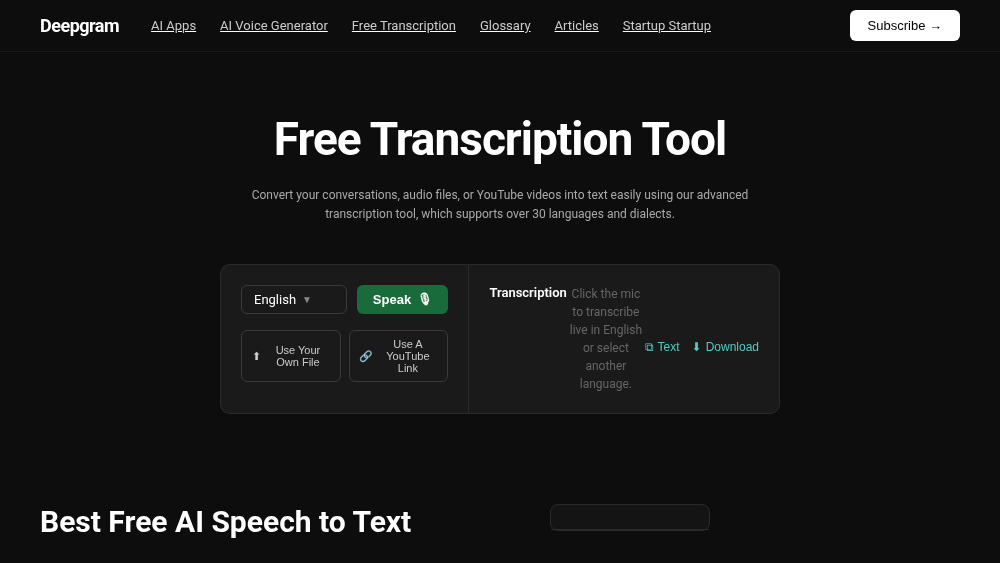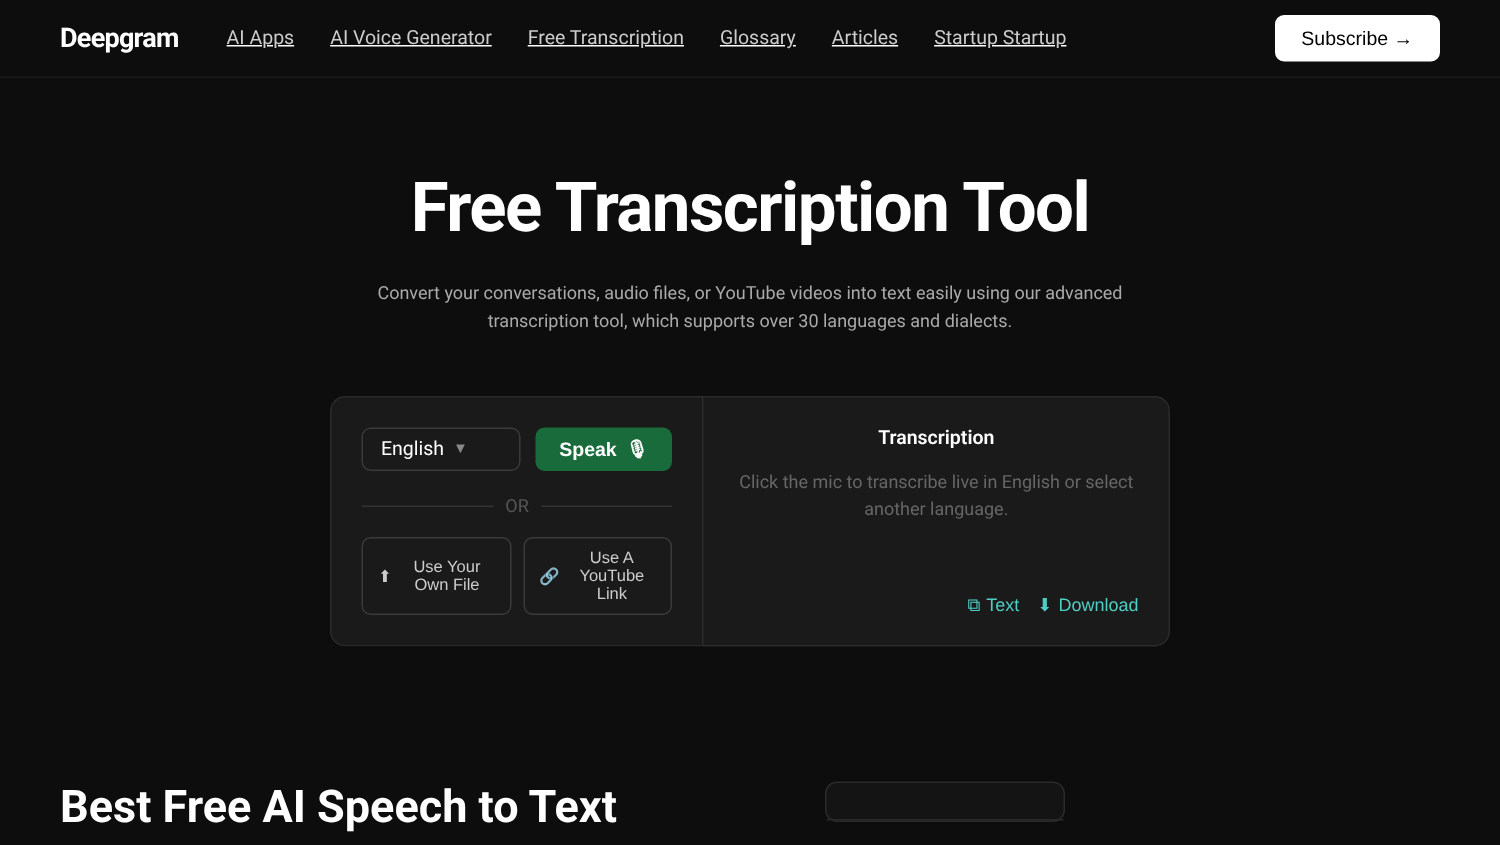--- a/index.html
+++ b/index.html
@@ -191,21 +191,21 @@
     
     .tool-right {
       background-color: #1a1a1a;
       border: 1px solid #2a2a2a;
       border-left: 1px solid #2a2a2a;
       border-radius: 0 10px 10px 0;
       padding: 20px;
       flex: 1.3;
       min-width: 250px;
       display: flex;
-      flex-direction: column;
+      flex-direction: row;
     }
 
     .transcription-title {
       font-size: 13px;
       font-weight: 600;
       color: #ffffff;
       margin-bottom: 12px;
     }
 
     .transcription-hint {
@@ -301,25 +301,20 @@
       <div class="tool-controls">
         <div class="language-select">
           <span>English</span>
           <span class="language-select-arrow">▼</span>
         </div>
         <button class="speak-btn">
           <span>Speak</span>
           <span class="mic-icon">🎙</span>
         </button>
       </div>
-      <div class="or-divider">
-        <div class="or-line"></div>
-        <span>OR</span>
-        <div class="or-line"></div>
-      </div>
       <div class="file-btns">
         <button class="file-btn">
           <span>⬆</span>
           <span>Use Your Own File</span>
         </button>
         <button class="file-btn">
           <span>🔗</span>
           <span>Use A YouTube Link</span>
         </button>
       </div>

